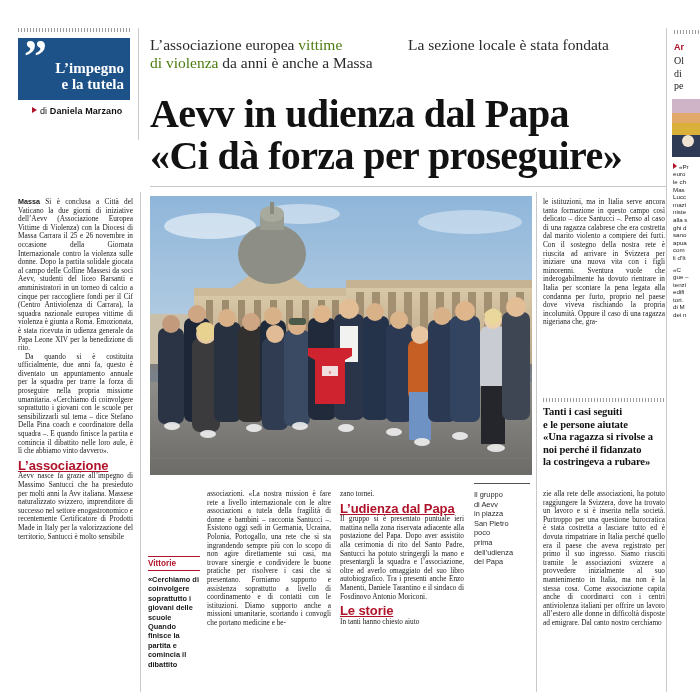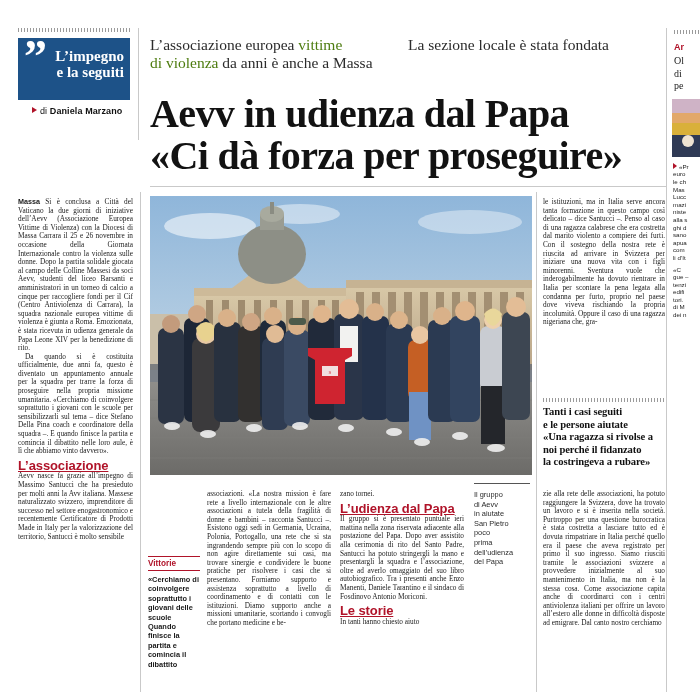--- a/index.html
+++ b/index.html
@@ -14,21 +14,21 @@
   .rule-v{position:absolute;width:1px;background:#c9c9c9;}
   .rule-h{position:absolute;height:1px;background:#c9c9c9;}
   .dotted{position:absolute;height:4px;
      background-image:repeating-linear-gradient(to right,#9a9a9a 0 1px,transparent 1px 3px);
      background-repeat:repeat-x;background-position:0 0;background-size:3px 4px;}
 
   
   .flag{position:absolute;left:18px;top:38px;width:112px;height:62px;background:#1d5288;}
   .flag .quote{position:absolute;left:6px;top:2px;width:42px;height:36px;color:#fff;
       font-family:"Liberation Serif",serif;font-weight:700;font-size:46px;line-height:34px;}
-  .flag .ft{position:absolute;right:6px;bottom:20px;text-align:right;color:#fff;
+  .flag .ft{position:absolute;right:6px;bottom:8px;text-align:right;color:#fff;
       font-family:"Liberation Serif",serif;font-weight:700;font-size:15px;line-height:16px;}
   .byline{position:absolute;left:18px;top:106px;font-family:"Liberation Sans",sans-serif;
       font-size:9px;color:#111;letter-spacing:.1px;padding-left:14px;}
   .byline b{font-weight:700;}
   .byline .tri{display:inline-block;width:0;height:0;border-left:5px solid #b01329;
       border-top:3.5px solid transparent;border-bottom:3.5px solid transparent;
       margin-right:3px;vertical-align:1px;}
 
   
   .kicker{position:absolute;font-family:"Liberation Serif",serif;font-size:15.5px;
@@ -95,21 +95,21 @@
   <div class="rule-h" style="left:150px;top:186px;width:516px;"></div>
   <div class="rule-v" style="left:140px;top:192px;height:500px;"></div>
   <div class="rule-v" style="left:536px;top:192px;height:500px;"></div>
   <div class="rule-v" style="left:666px;top:28px;height:664px;"></div>
   <div class="rule-h" style="left:150px;top:82px;width:0px;"></div>
 
   <div class="flag">
     <div class="quote">”</div>
     <div class="ft">
       <div>L’impegno</div>
-      <div>e la seguiti</div>
+      <div>e la tutela</div>
     </div>
   </div>
   <div class="byline">
     <span class="tri"></span><span>di </span><b>Daniela Marzano</b>
   </div>
 
   <div class="kicker" style="left:150px;top:36px;width:250px;">
     <div>
       <span>L’associazione europea </span><span class="hl">vittime</span>
     </div>
@@ -291,21 +291,21 @@
           <ellipse cx="244" cy="236" rx="8" ry="4"></ellipse>
         <ellipse cx="272" cy="246" rx="8" ry="4"></ellipse>
           <ellipse cx="310" cy="240" rx="8" ry="4"></ellipse>
         <ellipse cx="346" cy="252" rx="9" ry="4"></ellipse>
       </g>
     </svg>
   </div>
 
   <div class="caption" style="white-space:pre-line;">Il gruppo
 di Aevv
-in aiutate
+in piazza
 San Pietro
 poco
 prima
 dell’udienza
 del Papa</div>
   <div class="rule-h" style="left:474px;top:483px;width:56px;background:#555;"></div>
 
   <div class="col" style="left:18px;top:198px;width:115px;height:494px;">
     <p class="first"><span class="dropcity">Massa</span><span> Si è conclusa a Città del Vaticano la due giorni di iniziative dell’Aevv (Associazione Europea Vittime di Violenza) con la Diocesi di Massa Carrara il 25 e 26 novembre in occasione della Giornata Internazionale contro la violenza sulle donne. Dopo la partita solidale giocata al campo delle Colline Massesi da soci Aevv, studenti del liceo Barsanti e amministratori in un torneo di calcio a cinque per raccogliere fondi per il Cif (Centro Antiviolenza di Carrara), la squadra nazionale europea vittime di violenza è giunta a Roma. Emozionata, è stata ricevuta in udienza generale da Papa Leone XIV per la benedizione di rito.</span></p>
     <p>Da quando si è costituita ufficialmente, due anni fa, questo è diventato un appuntamento annuale per la squadra per trarre la forza di proseguire nella propria missione umanitaria. «Cerchiamo di coinvolgere soprattutto i giovani con le scuole per sensibilizzarli sul tema – dice Stefano Della Pina coach e coordinatore della squadra –. E quando finisce la partita e comincia il dibattito nelle loro aule, è lì che abbiamo vinto davvero».</p>

